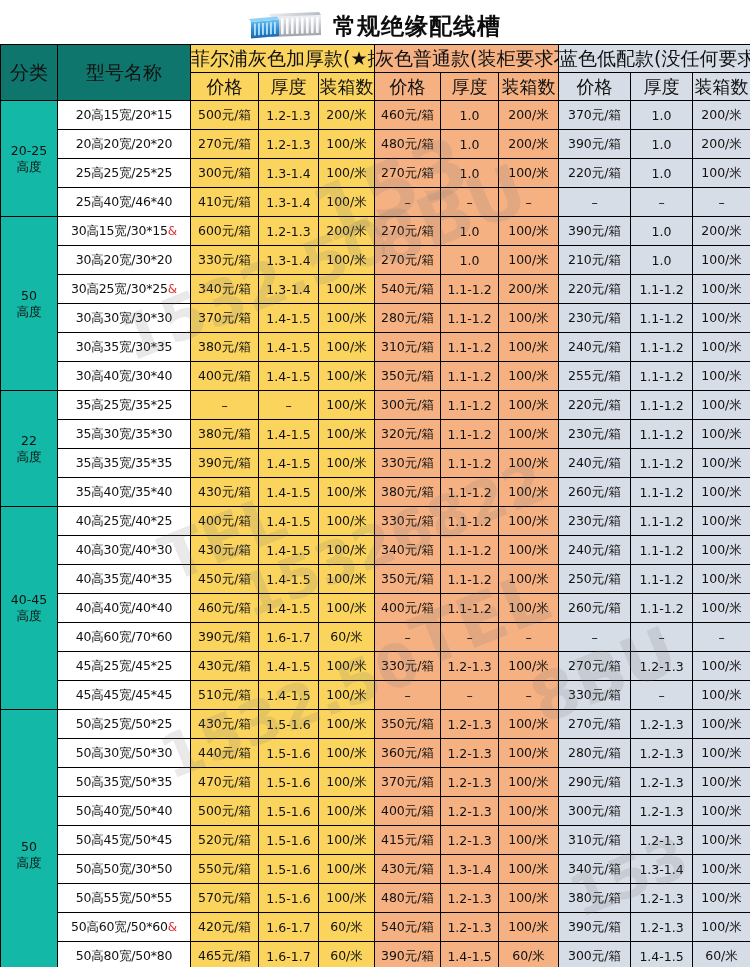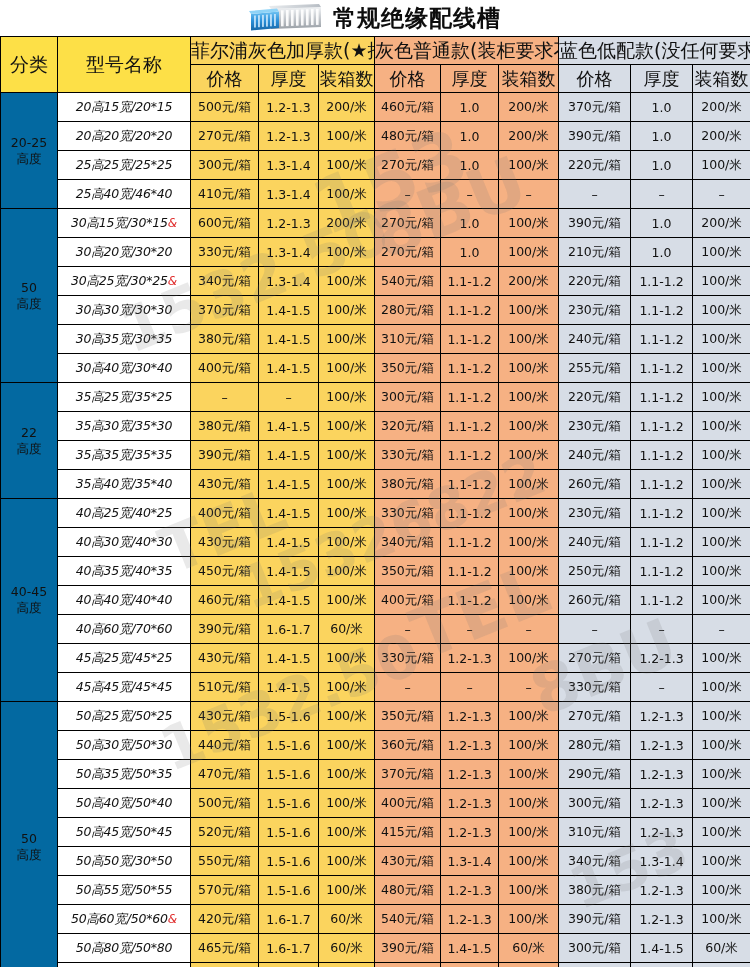--- a/index.html
+++ b/index.html
@@ -16,20 +16,21 @@
     -webkit-font-smoothing: none;
   }
 
   
   #title-bar {
     height: 36px;
     display: flex;
     align-items: center;
     justify-content: center;
     gap: 8px;
+    margin-top: 8px;
   }
   #duct-icon {
     width: 76px;
     height: 30px;
     position: relative;
     display: block;
     flex: 0 0 auto;
   }
   #title-text {
     font-size: 23px;
@@ -58,37 +59,36 @@
     white-space: nowrap;
   }
 
   
   tr.hdr-group td { height: 27px; font-size: 19px; font-weight: bold; }
   tr.hdr-sub td   { height: 27px; font-size: 18px; font-weight: bold; }
 
   td.cat-head, td.name-head {
     font-size: 16px;
     font-weight: bold;
-    background: #fde047;
+    background: #0f766e;
   }
 
   
   tr.data-row td { height: 28px; font-size: 12.5px; }
 
   td.cat-cell {
-    background: #0369a1;
+    background: #14b8a6;
     font-weight: bold;
     font-size: 17px;
     line-height: 1.25;
   }
   td.name-cell {
     background: #ffffff;
     font-size: 13px;
     letter-spacing: -0.2px;
-    font-style: italic;
   }
   td.name-cell .amp { color: #e03030; font-size: 12px; }
 
   
   .c-yellow { background: #FBD45E; }
   .c-orange { background: #F6B183; }
   .c-blue   { background: #D7DDE6; }
 
   .dash { font-size: 13px; }
 

